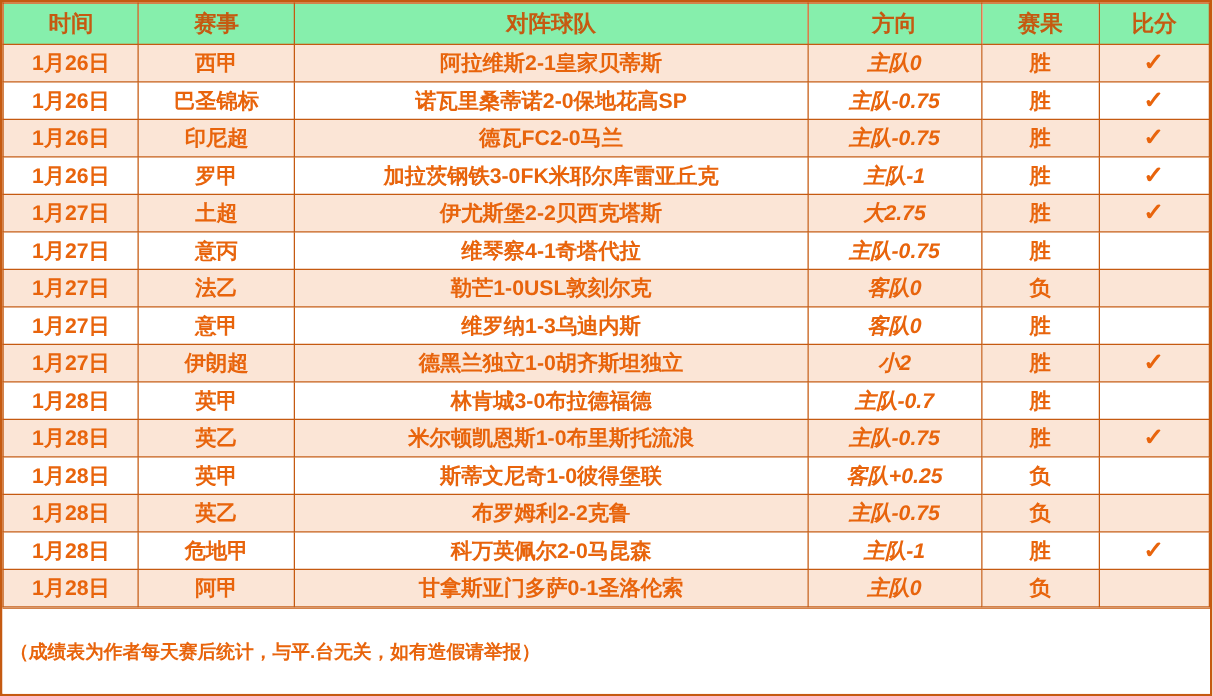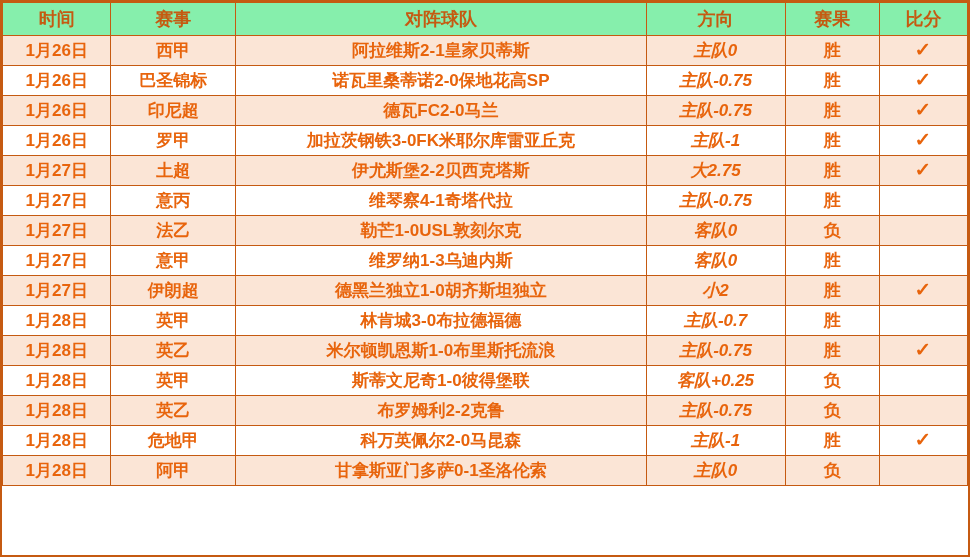--- a/index.html
+++ b/index.html
@@ -235,13 +235,14 @@
           <td class="col-league">阿甲</td>
           <td class="col-match">甘拿斯亚门多萨0-1圣洛伦索</td>
           <td class="col-dir">主队0</td>
           <td class="col-res">负</td>
           <td class="col-score"><span class="check"></span></td>
         </tr>
       </tbody>
     </table>
   </div>
 
+  <div class="footer">（成绩表为作者每天赛后统计，与平.台无关，如有造假请举报）</div>
 </div>
 
 </body></html>

